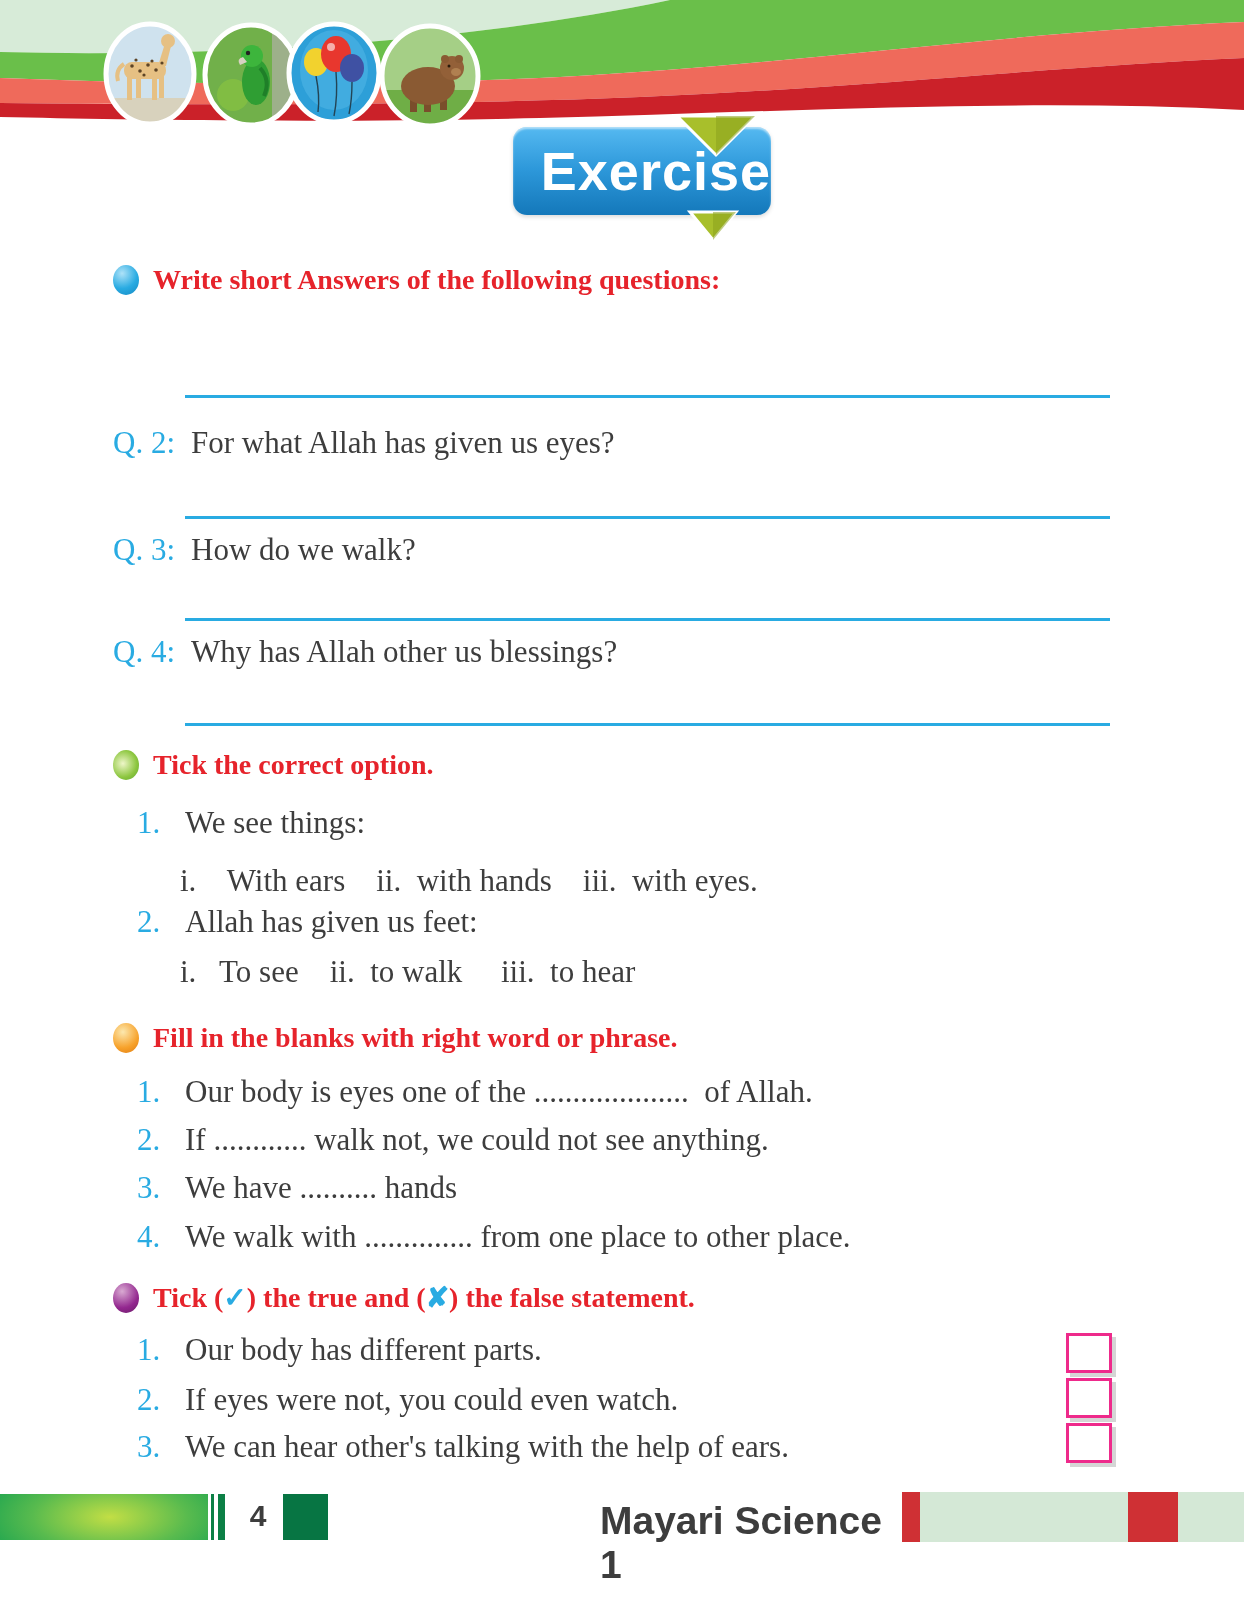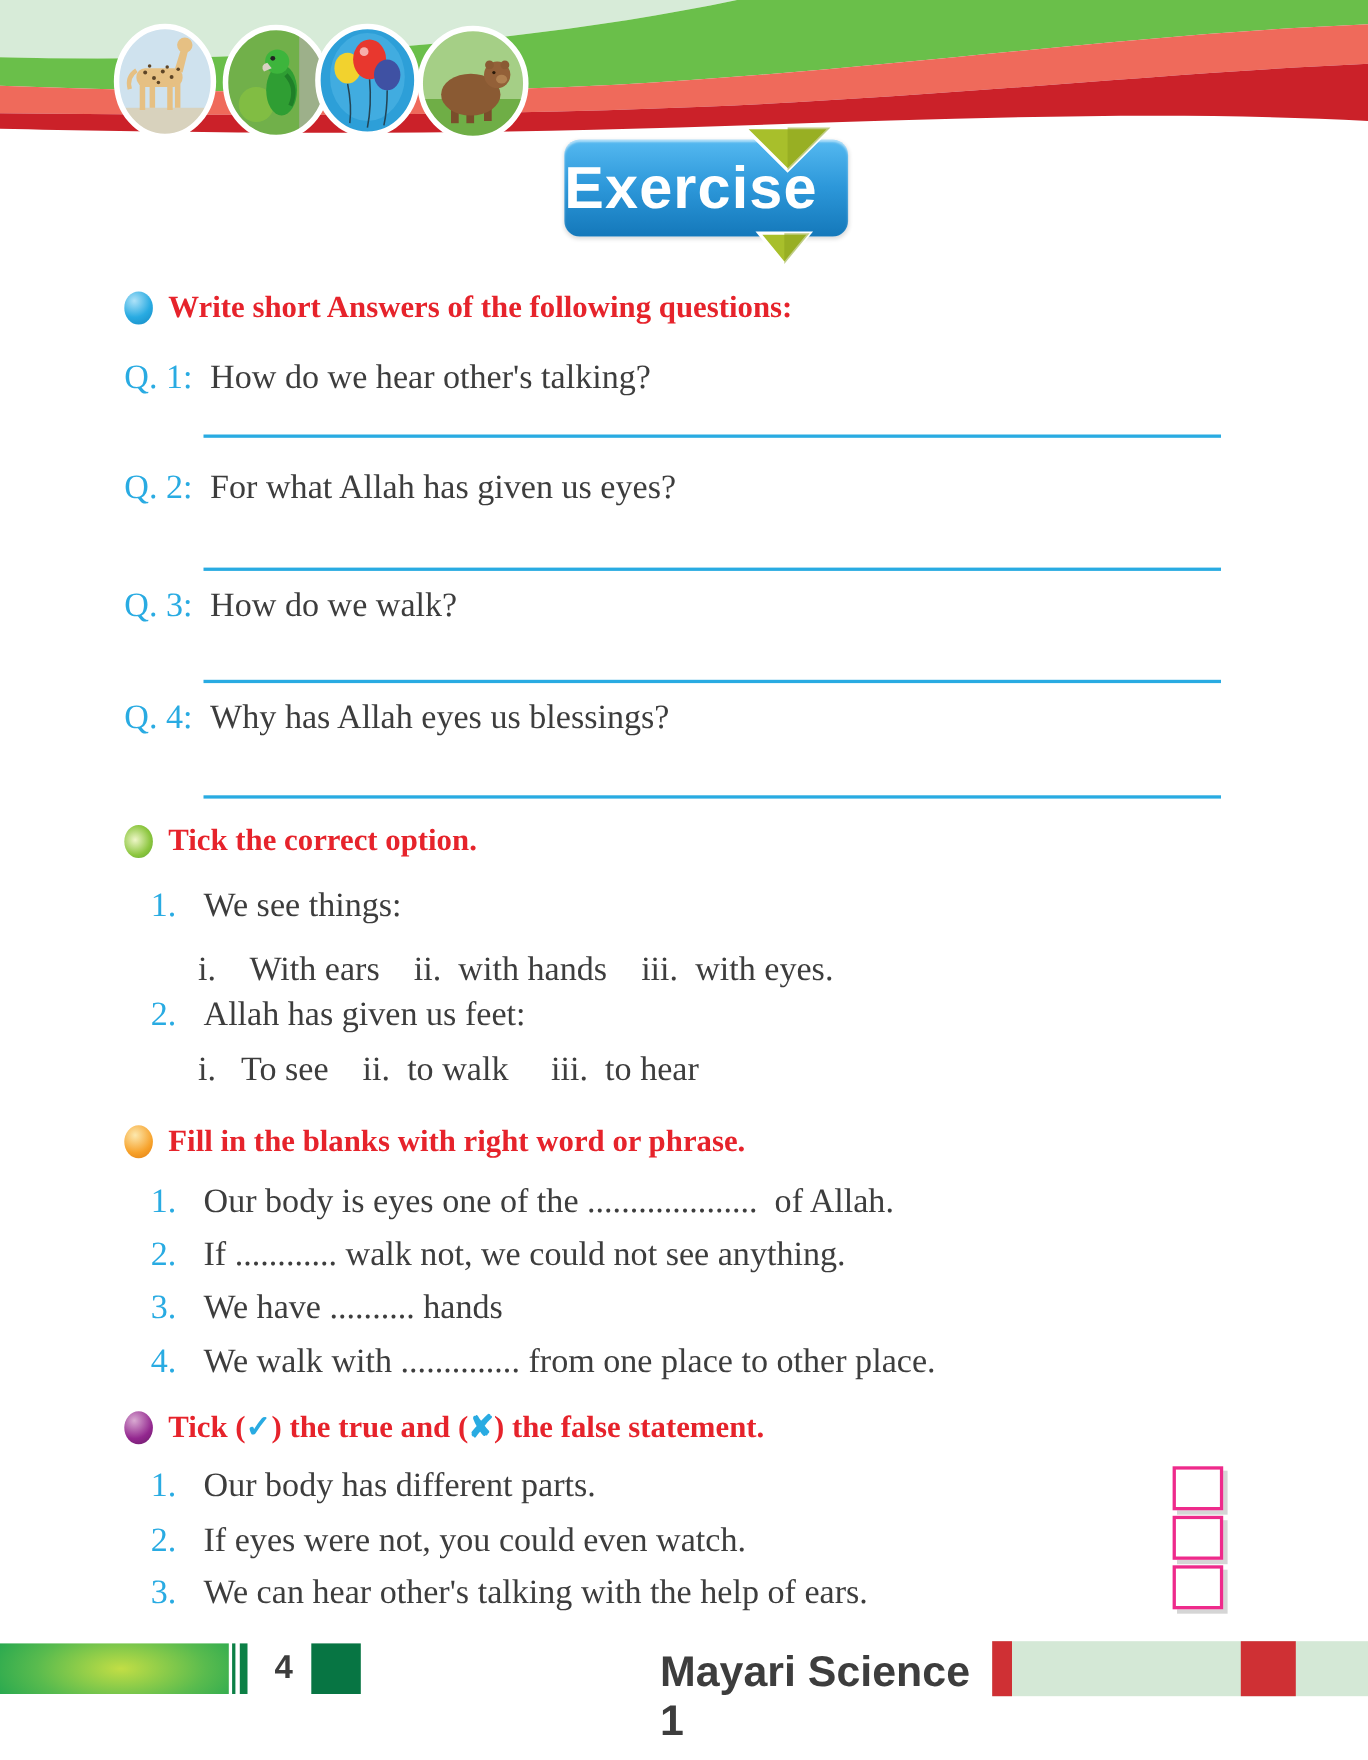--- a/index.html
+++ b/index.html
@@ -5,21 +5,21 @@
   html,body{margin:0;padding:0;background:#ffffff;}
   .page{position:relative;width:1244px;height:1600px;background:#ffffff;overflow:hidden;
         font-family:"Liberation Serif",serif;color:#3d3d3d;}
 
   
   .header-art{position:absolute;left:0;top:0;z-index:0;}
 
   
   .badge{position:absolute;left:513px;top:127px;width:258px;height:88px;z-index:1;
          background:linear-gradient(180deg,#55b9f1 0%,#2d98da 48%,#1478ba 100%);
-         border-radius:14px;display:flex;align-items:center;justify-content:flex-start;
+         border-radius:14px;display:flex;align-items:center;justify-content:flex-end;
          box-shadow:inset 0 2px 2px rgba(255,255,255,.55), 0 2px 4px rgba(0,0,0,.15);}
   .badge-text{font-family:"Liberation Sans",sans-serif;font-weight:bold;font-size:54px;
               color:#ffffff;letter-spacing:1px;}
   .badge-arrows{position:absolute;left:640px;top:108px;z-index:2;}
 
   
   .sec{position:absolute;left:113px;height:40px;display:flex;align-items:center;gap:14px;}
   .bullet{width:26px;height:30px;border-radius:50%;flex:0 0 auto;}
   .bullet.blue{background:radial-gradient(circle at 35% 28%,#aee2f8,#29abe2 55%,#1488c2);}
   .bullet.green{background:radial-gradient(circle at 38% 45%,#eef6c8,#8cc63f 60%,#5da331);}
@@ -164,41 +164,37 @@
     <polygon points="76,8 115,8 76,47" fill="#8ba21d" opacity="0.55"></polygon>
     <polygon points="50,104 96,104 73,132" fill="#a8bf2b" stroke="#ffffff" stroke-width="3"></polygon>
     <polygon points="73,104 96,104 73,132" fill="#8ba21d" opacity="0.55"></polygon>
   </svg>
 
   <div class="sec" style="top:260px">
     <span class="bullet blue"></span>
     <h2>Write short Answers of the following questions:</h2>
   </div>
 
-  <div class="qrow" style="top:323px">
-    <span class="qlabel">Q. 1:</span>
-    <span class="qtext">How do we hear other's talking?</span>
-  </div>
   <div class="ansline" style="top:395px"></div>
 
   <div class="qrow" style="top:423px">
     <span class="qlabel">Q. 2:</span>
     <span class="qtext">For what Allah has given us eyes?</span>
   </div>
   <div class="ansline" style="top:516px"></div>
 
   <div class="qrow" style="top:530px">
     <span class="qlabel">Q. 3:</span>
     <span class="qtext">How do we walk?</span>
   </div>
   <div class="ansline" style="top:618px"></div>
 
   <div class="qrow" style="top:632px">
     <span class="qlabel">Q. 4:</span>
-    <span class="qtext">Why has Allah eyes us blessings?</span>
+    <span class="qtext">Why has Allah other us blessings?</span>
   </div>
   <div class="ansline" style="top:723px"></div>
 
   <div class="sec" style="top:745px">
     <span class="bullet green"></span>
     <h2>Tick the correct option.</h2>
   </div>
 
   <div class="li" style="top:803px">
     <span class="num">1.</span>

